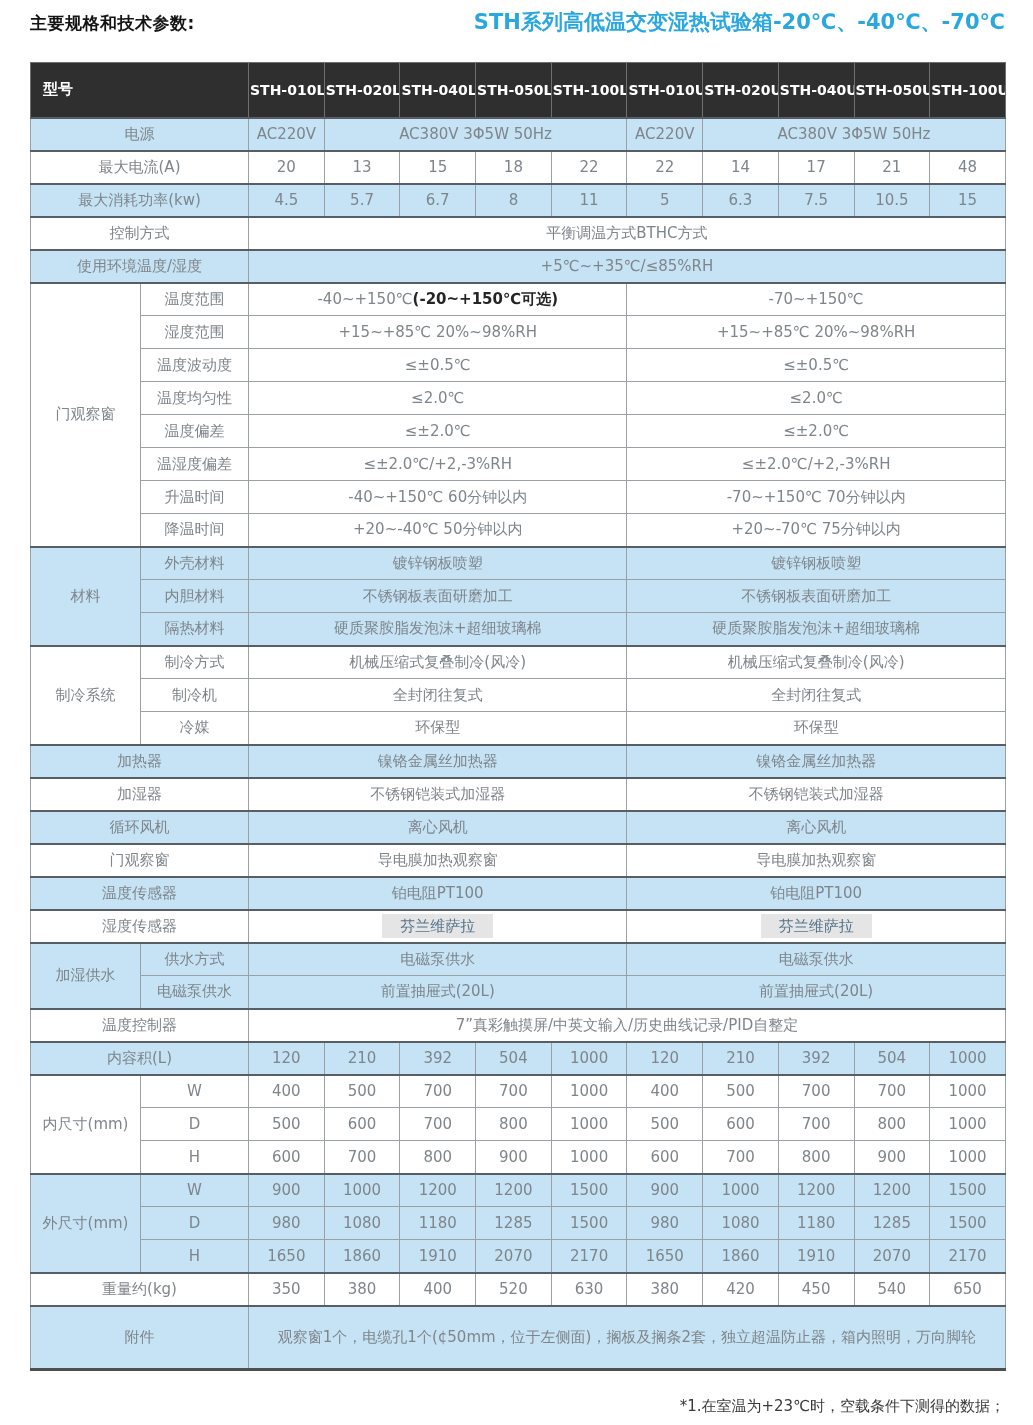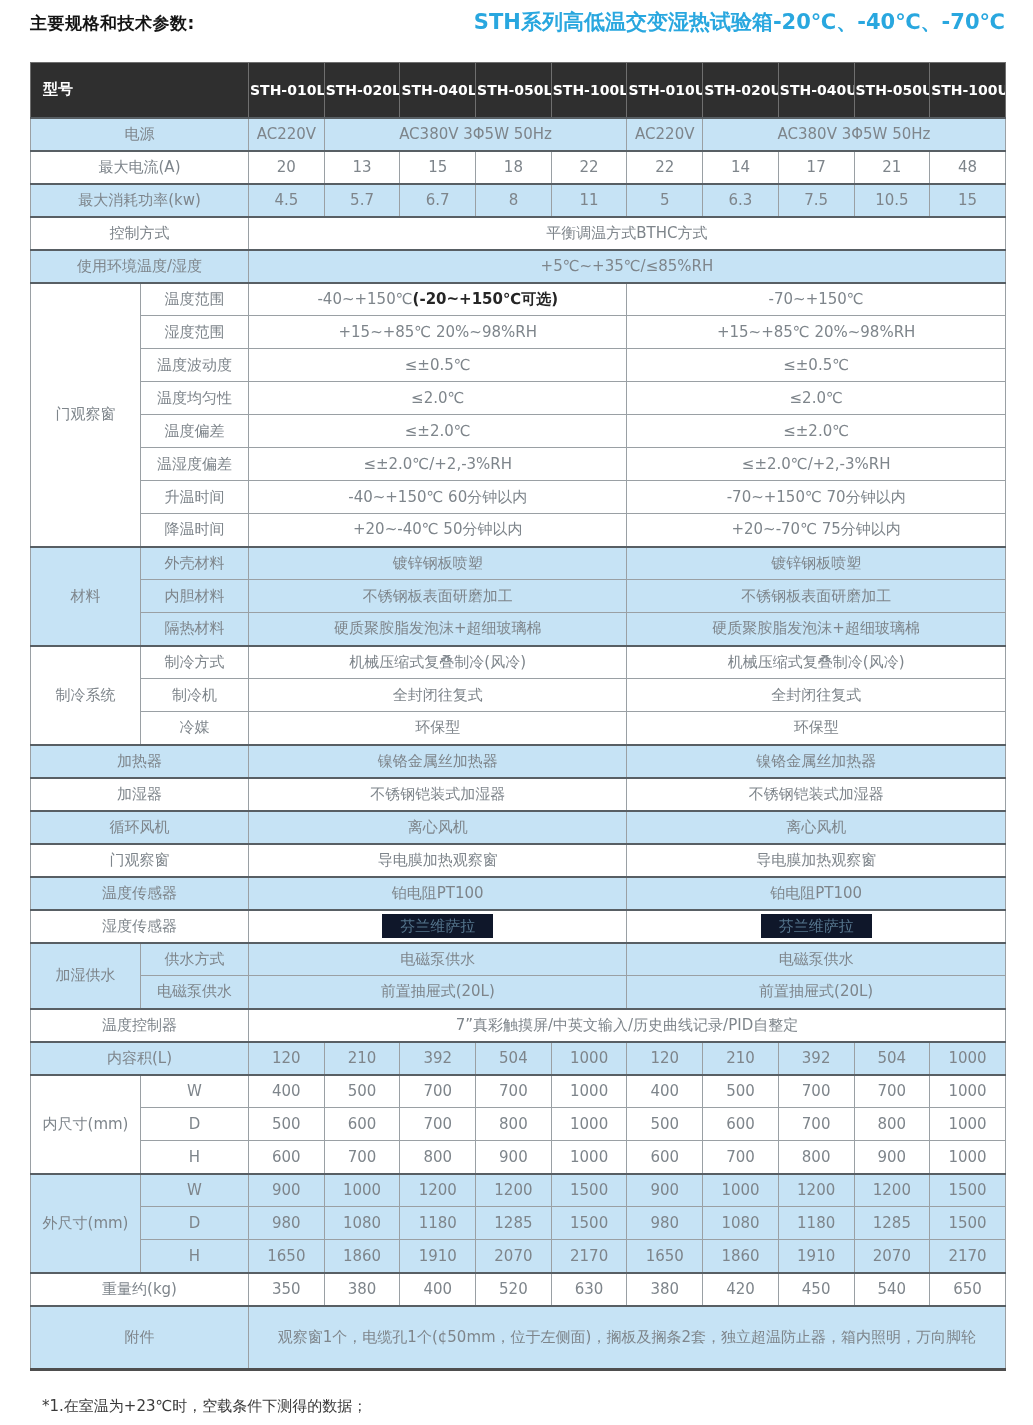--- a/index.html
+++ b/index.html
@@ -60,30 +60,31 @@
 
   tr.tall td { height: 64px; }
   td.cell.left {
     text-align: center;
     padding: 5px 10px;
     white-space: normal;
     line-height: 1.65;
   }
   .bold-part { color: #252525; font-weight: bold; }
   .hl {
-    background: #0f172a;
+    background: #e5e5e5;
     color: #54748c;
     padding: 3px 18px;
   }
 
   .footnotes {
     margin: 21px 0 0 12px;
     font-size: 15px;
     color: #3a3a3a;
     line-height: 1.95;
+    text-align: right;
   }
   .footnotes div { white-space: nowrap; }
 </style>
 </head>
 <body>
 
 <div class="page">
 
   <div class="titles">
     <div class="title-left">主要规格和技术参数:</div>

